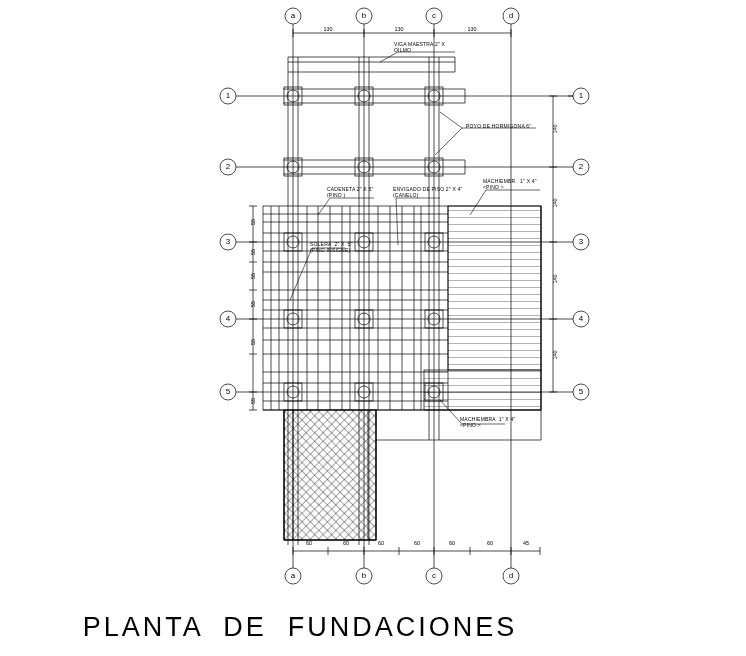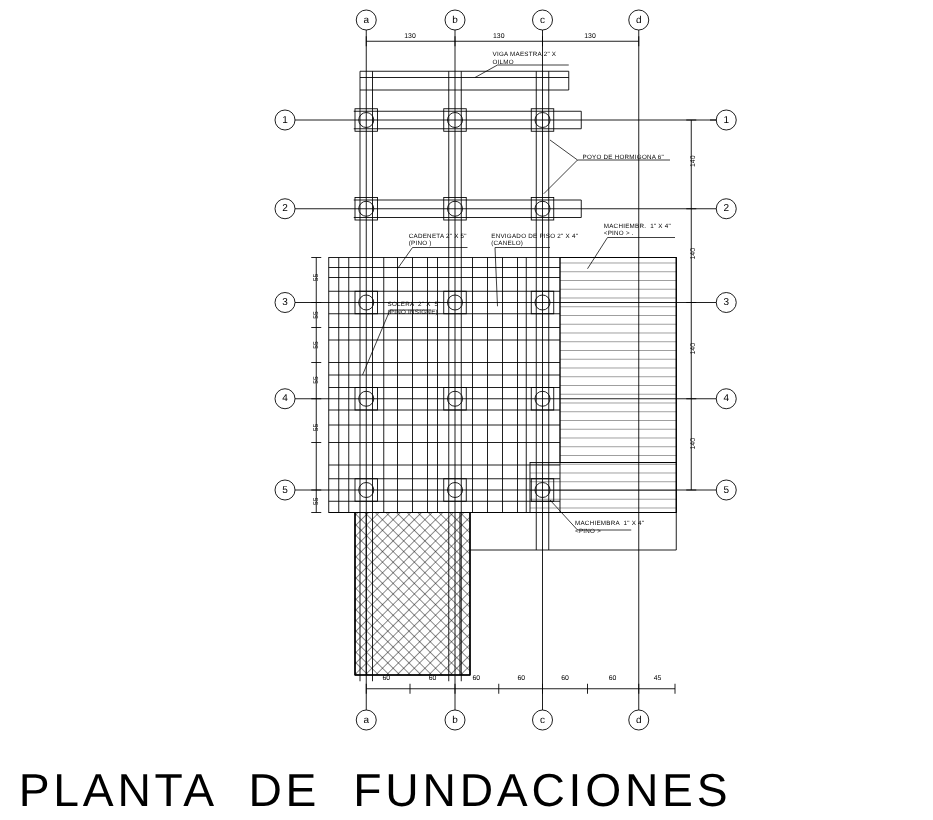--- a/index.html
+++ b/index.html
@@ -27,21 +27,21 @@
     width: 746px;
     height: 656px;
   }
   .title {
     position: absolute;
     left: 0;
     top: 612px;
     width: 600px;
     text-align: center;
     font-family: "Liberation Sans", sans-serif;
-    font-size: 37px;
+    font-size: 27px;
     letter-spacing: 3px;
     color: #000000;
     white-space: pre;
   }
   .lbl {
     position: absolute;
     font-family: "Liberation Sans", sans-serif;
     font-size: 5px;
     color: #000000;
     white-space: pre;

